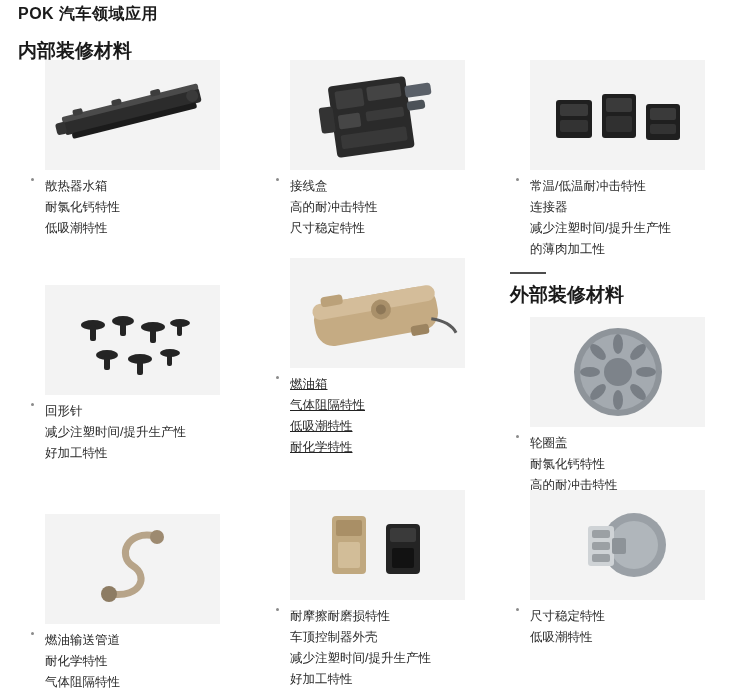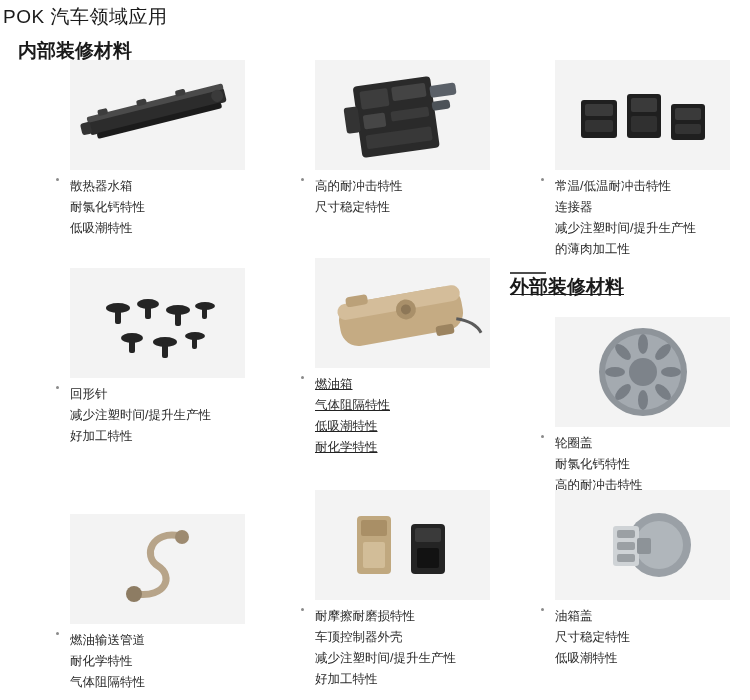--- a/index.html
+++ b/index.html
@@ -14,62 +14,60 @@
     color: #222222;
     overflow: hidden;
   }
   .page {
     position: relative;
     width: 750px;
     height: 700px;
   }
   .main-title {
     position: absolute;
-    left: 3px;
+    left: 18px;
     top: 4px;
-    font-size: 19px;
-    font-weight: normal;
+    font-size: 16px;
+    font-weight: bold;
     color: #1a1a1a;
     letter-spacing: 0.5px;
   }
   .section-heading {
     position: absolute;
     font-size: 19px;
     font-weight: bold;
     color: #1a1a1a;
   }
   .heading-internal {
     left: 18px;
     top: 38px;
   }
   .heading-external {
     left: 510px;
-    top: 274px;
-    text-decoration: underline;
+    top: 282px;
   }
   .heading-rule {
     position: absolute;
     left: 510px;
     top: 272px;
     width: 36px;
     height: 2px;
     background: #4d4d4d;
   }
   .col {
     position: absolute;
     width: 180px;
   }
   .col-1 { left: 45px; }
   .col-2 { left: 290px; }
   .col-3 { left: 530px; }
 
   .card {
     position: absolute;
     width: 175px;
-    margin-left: 25px;
   }
   .photo {
     width: 175px;
     height: 110px;
     background: #f3f3f3;
     position: relative;
     overflow: hidden;
   }
   .bullet {
     position: absolute;
@@ -128,21 +126,21 @@
         </svg>
       </div>
       <div class="bullet"></div>
       <div class="cap">
         <span class="t">散热器水箱</span>
         <span class="t">耐氯化钙特性</span>
         <span class="t">低吸潮特性</span>
       </div>
     </div>
 
-    <div class="card" style="top:268px;">
+    <div class="card" style="top:285px;">
       <div class="photo">
         <svg class="art" viewBox="0 0 175 110">
           <g fill="#242424">
             <ellipse cx="48" cy="40" rx="12" ry="5"></ellipse>
               <rect x="45" y="40" width="6" height="16" rx="2"></rect>
             <ellipse cx="78" cy="36" rx="11" ry="5"></ellipse>
               <rect x="75" y="36" width="6" height="15" rx="2"></rect>
             <ellipse cx="108" cy="42" rx="12" ry="5"></ellipse>
               <rect x="105" y="42" width="6" height="16" rx="2"></rect>
             <ellipse cx="135" cy="38" rx="10" ry="4"></ellipse>
@@ -194,20 +192,21 @@
             <rect x="76" y="50" width="38" height="10" rx="2" fill="#3a3a3a"></rect>
             <rect x="48" y="70" width="66" height="14" rx="2" fill="#383838"></rect>
             <rect x="118" y="30" width="26" height="12" rx="3" fill="#5a6068"></rect>
             <rect x="118" y="46" width="18" height="9" rx="3" fill="#4c5258"></rect>
             <rect x="30" y="40" width="14" height="26" rx="3" fill="#333"></rect>
           </g>
         </svg>
       </div>
       <div class="bullet"></div>
       <div class="cap">
+        <span class="t">接线盒</span>
         <span class="t">高的耐冲击特性</span>
         <span class="t">尺寸稳定特性</span>
       </div>
     </div>
 
     <div class="card" style="top:258px;text-decoration:underline;">
       <div class="photo">
         <svg class="art" viewBox="0 0 175 110">
           <g transform="rotate(-10 88 58)">
             <rect x="24" y="36" width="124" height="44" rx="18" fill="#c5ab83"></rect>
@@ -313,20 +312,19 @@
           <circle cx="104" cy="55" r="24" fill="#b0b6bb"></circle>
           <rect x="58" y="36" width="26" height="40" rx="3" fill="#cfd3d6"></rect>
           <rect x="62" y="40" width="18" height="8" rx="2" fill="#9ba0a4"></rect>
           <rect x="62" y="52" width="18" height="8" rx="2" fill="#9ba0a4"></rect>
           <rect x="62" y="64" width="18" height="8" rx="2" fill="#9ba0a4"></rect>
           <rect x="82" y="48" width="14" height="16" rx="2" fill="#8d9398"></rect>
         </svg>
       </div>
       <div class="bullet"></div>
       <div class="cap">
-        <span class="t">油箱盖</span>
         <span class="t">尺寸稳定特性</span>
         <span class="t">低吸潮特性</span>
       </div>
     </div>
   </div>
 
 </div>
 
 </body></html>

